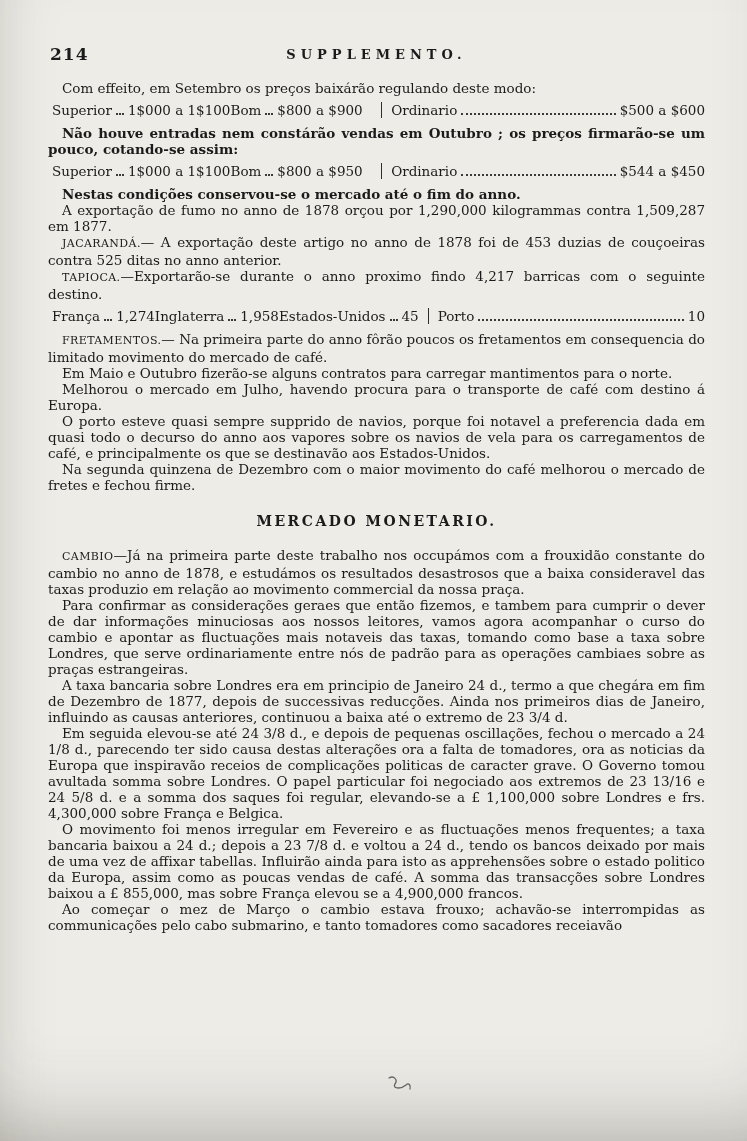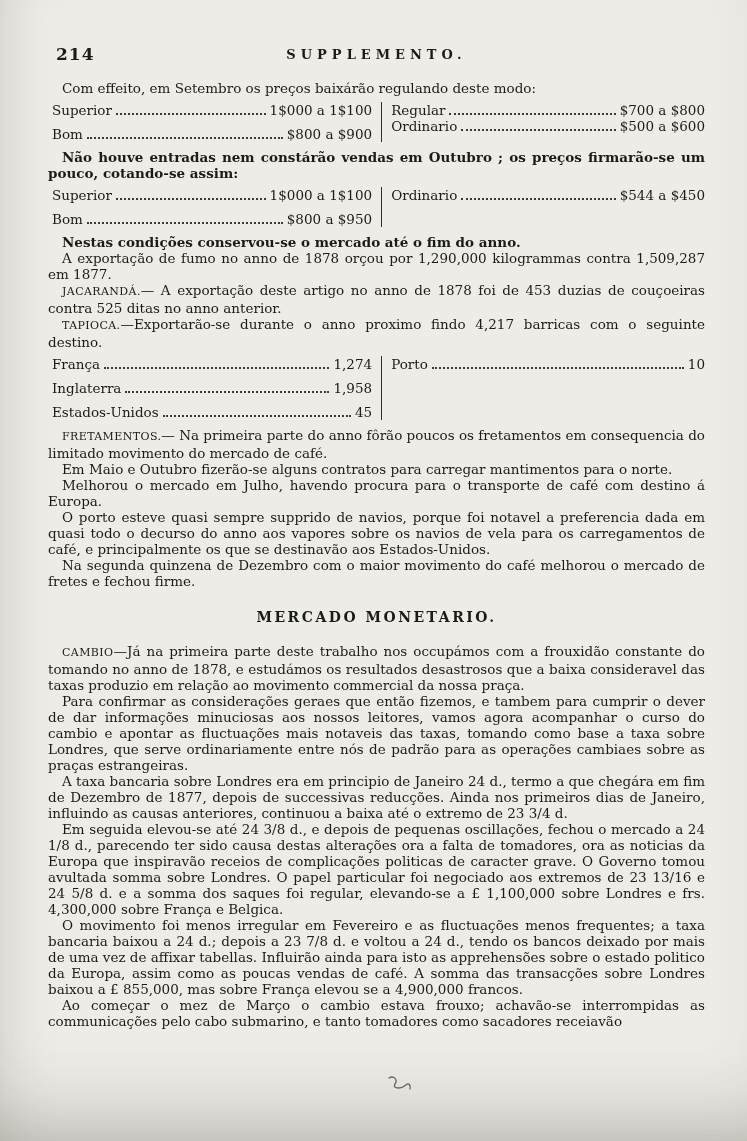--- a/index.html
+++ b/index.html
@@ -12,31 +12,31 @@
     font-size: 13.5px;
     line-height: 16px;
     position: relative;
     overflow: hidden;
     box-shadow: inset 0 -70px 90px -65px rgba(60,55,45,.38),
                 inset 45px 0 70px -60px rgba(60,55,45,.22);
   }
   .page { padding: 46px 42px 0 48px; }
 
   .header-row { position: relative; text-align: center; height: 22px; margin-bottom: 12px; }
-  .page-number { position: absolute; left: 8px; top: 0; font-weight: bold; font-size: 17px; letter-spacing: 1px; }
+  .page-number { position: absolute; left: 2px; top: 0; font-weight: bold; font-size: 17px; letter-spacing: 1px; }
   .page-header { font-weight: bold; font-size: 13px; letter-spacing: 5px; }
 
   p.para { text-align: justify; text-indent: 14px; margin: 0; }
   .gap { margin-top: 10px; }
   .gap-sm { margin-top: 6px; font-weight: bold; }
 
   .term { font-size: 11px; letter-spacing: .4px; }
 
   .ptable { display: flex; margin: 6px 0 7px 4px; }
-  .col-l { flex: 1.02; padding-right: 9px; display: flex; flex-direction: column; gap: 8px; }
+  .col-l { flex: 1.02; padding-right: 9px; display: flex; flex-direction: row; }
   .col-r { flex: 1; border-left: 1px solid #2e2e2e; padding-left: 9px; display: flex; flex-direction: column; }
   .trow { display: flex; align-items: baseline; }
   .tlabel { white-space: nowrap; }
   .tleader { flex: 1; border-bottom: 2px dotted #3a3a3a; margin: 0 4px 3px 4px; min-width: 8px; }
   .tvalue { white-space: nowrap; }
 
   .section-heading { text-align: center; font-weight: bold; font-size: 14px; letter-spacing: 2.5px; margin: 20px 0 18px; }
 
   .mark { position: absolute; left: 386px; top: 1074px; width: 28px; height: 18px; opacity: .75; }
 </style>
@@ -59,25 +59,20 @@
         <span class="tleader"></span>
         <span class="tvalue">1$000 a 1$100</span>
       </div>
       <div class="trow">
         <span class="tlabel">Bom</span>
         <span class="tleader"></span>
         <span class="tvalue">$800 a $900</span>
       </div>
     </div>
     <div class="col-r">
-      <div class="trow">
-        <span class="tlabel">Regular</span>
-        <span class="tleader"></span>
-        <span class="tvalue">$700 a $800</span>
-      </div>
       <div class="trow">
         <span class="tlabel">Ordinario</span>
         <span class="tleader"></span>
         <span class="tvalue">$500 a $600</span>
       </div>
     </div>
   </div>
 
   <p class="para gap-sm">Não houve entradas nem constárão vendas em Outubro ; os preços firmarão-se um pouco, cotando-se assim:</p>
 
@@ -138,21 +133,21 @@
   </div>
 
   <p class="para gap"><span class="term">FRETAMENTOS.</span><span>— Na primeira parte do anno fôrão poucos os fretamentos em consequencia do limitado movimento do mercado de café.</span></p>
   <p class="para">Em Maio e Outubro fizerão-se alguns contratos para carregar mantimentos para o norte.</p>
   <p class="para">Melhorou o mercado em Julho, havendo procura para o transporte de café com destino á Europa.</p>
   <p class="para">O porto esteve quasi sempre supprido de navios, porque foi notavel a preferencia dada em quasi todo o decurso do anno aos vapores sobre os navios de vela para os carregamentos de café, e principalmente os que se destinavão aos Estados-Unidos.</p>
   <p class="para">Na segunda quinzena de Dezembro com o maior movimento do café melhorou o mercado de fretes e fechou firme.</p>
 
   <div class="section-heading">MERCADO MONETARIO.</div>
 
-  <p class="para"><span class="term">CAMBIO</span><span>—Já na primeira parte deste trabalho nos occupámos com a frouxidão constante do tomando no anno de 1878, e estudámos os resultados desastrosos que a baixa consideravel das taxas produzio em relação ao movimento commercial da nossa praça.</span></p>
+  <p class="para"><span class="term">CAMBIO</span><span>—Já na primeira parte deste trabalho nos occupámos com a frouxidão constante do cambio no anno de 1878, e estudámos os resultados desastrosos que a baixa consideravel das taxas produzio em relação ao movimento commercial da nossa praça.</span></p>
   <p class="para">Para confirmar as considerações geraes que então fizemos, e tambem para cumprir o dever de dar informações minuciosas aos nossos leitores, vamos agora acompanhar o curso do cambio e apontar as fluctuações mais notaveis das taxas, tomando como base a taxa sobre Londres, que serve ordinariamente entre nós de padrão para as operações cambiaes sobre as praças estrangeiras.</p>
   <p class="para">A taxa bancaria sobre Londres era em principio de Janeiro 24 d., termo a que chegára em fim de Dezembro de 1877, depois de successivas reducções. Ainda nos primeiros dias de Janeiro, influindo as causas anteriores, continuou a baixa até o extremo de 23 3/4 d.</p>
   <p class="para">Em seguida elevou-se até 24 3/8 d., e depois de pequenas oscillações, fechou o mercado a 24 1/8 d., parecendo ter sido causa destas alterações ora a falta de tomadores, ora as noticias da Europa que inspiravão receios de complicações politicas de caracter grave. O Governo tomou avultada somma sobre Londres. O papel particular foi negociado aos extremos de 23 13/16 e 24 5/8 d. e a somma dos saques foi regular, elevando-se a £ 1,100,000 sobre Londres e frs. 4,300,000 sobre França e Belgica.</p>
   <p class="para">O movimento foi menos irregular em Fevereiro e as fluctuações menos frequentes; a taxa bancaria baixou a 24 d.; depois a 23 7/8 d. e voltou a 24 d., tendo os bancos deixado por mais de uma vez de affixar tabellas. Influirão ainda para isto as apprehensões sobre o estado politico da Europa, assim como as poucas vendas de café. A somma das transacções sobre Londres baixou a £ 855,000, mas sobre França elevou se a 4,900,000 francos.</p>
   <p class="para">Ao começar o mez de Março o cambio estava frouxo; achavão-se interrompidas as communicações pelo cabo submarino, e tanto tomadores como sacadores receiavão</p>
 
 </div>
 
 <svg class="mark" viewBox="0 0 28 18">
   <path d="M3 4 C8 1, 12 6, 9 10 C6 14, 14 16, 20 11 C23 8, 25 12, 24 15" fill="none" stroke="#3a3a3a" stroke-width="1.3" stroke-linecap="round"></path>

